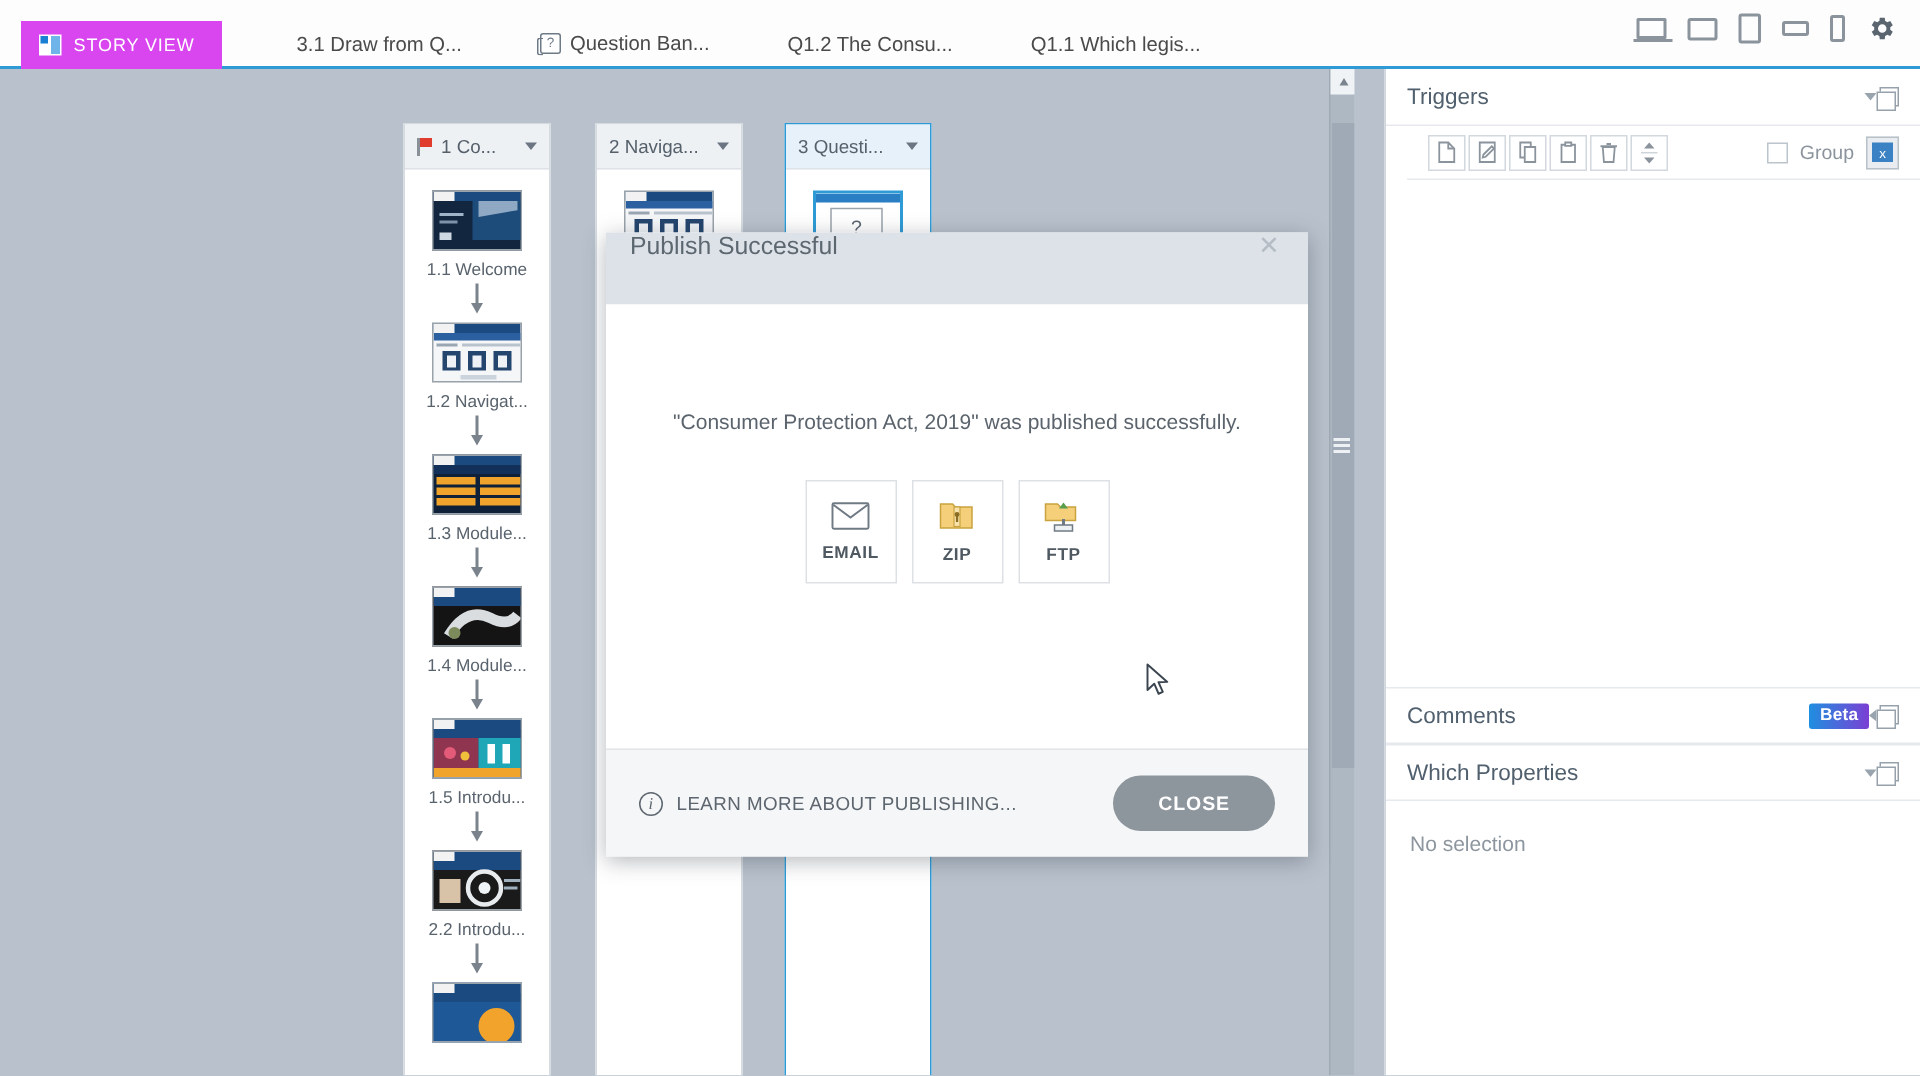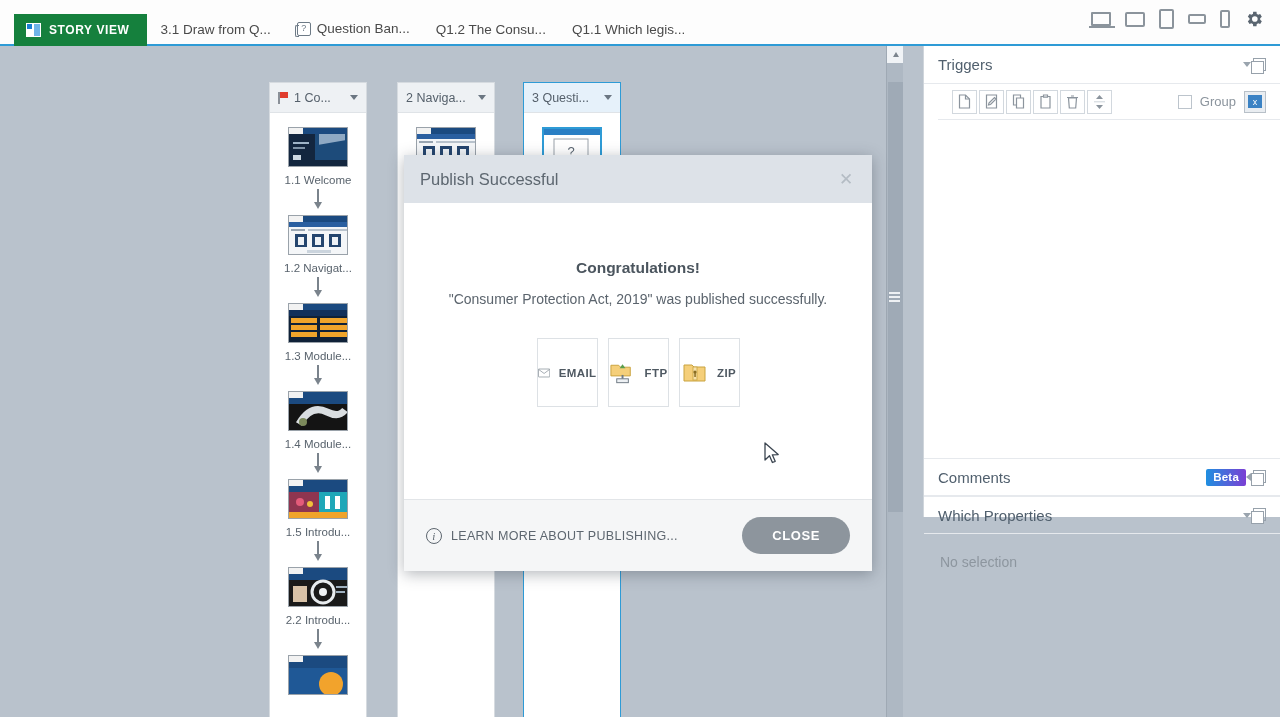--- a/index.html
+++ b/index.html
@@ -13,42 +13,43 @@
 
   
   .topbar {
     position: absolute; top: 0; left: 0; width: 1280px; height: 46px;
     background: #fdfdfd;
     border-bottom: 2px solid #2e9bd6;
     display: flex; align-items: stretch;
   }
   .story-tab {
     margin: 14px 0 0 14px;
-    background: #15803d;
+    background: #d946ef;
     color: #ffffff;
     display: flex; align-items: center; gap: 8px;
     padding: 0 18px 0 12px;
     height: 32px;
-    font-size: 12px; font-weight: bold; letter-spacing: .6px;
+    font-size: 12px; font-weight: normal; letter-spacing: .6px;
   }
   .story-glyph {
     width: 15px; height: 14px; background: #ffffff;
     display: block; position: relative; flex: none;
   }
   .story-glyph:before {
     content:""; position:absolute; left:1px; top:1px; width:5px; height:5px; background:#1b7fd4;
   }
   .story-glyph:after {
     content:""; position:absolute; left:8px; top:1px; width:6px; height:12px; background:#6fb4e8;
   }
   .doc-tabs { display: flex; align-items: flex-end; padding-bottom: 8px; gap: 0; }
   .doc-tab {
-    font-size: 13.5px; color: #4a4a4a; padding: 0 13px;
+    font-size: 13.5px; color: #4a4a4a; padding: 0 2px;
     display: flex; align-items: center; gap: 6px; white-space: nowrap;
     line-height: 1;
+    margin-left: 48px;
   }
   .qbank-icon {
     width: 14px; height: 14px; border: 1.4px solid #6d7a86; border-radius: 2px;
     position: relative; flex: none; background: #fff;
   }
   .qbank-icon:before {
     content: "?"; position: absolute; left: 0; right: 0; top: -1px;
     font-size: 9px; text-align: center; color: #6d7a86; line-height: 13px;
   }
   .qbank-icon:after {
@@ -131,21 +132,21 @@
     position:absolute; left:1px; top:36px; width:15px; height:430px;
     background: #9faab6;
   }
   .splitter {
     position: absolute; right: 2px; top: 246px; width: 12px; height: 18px;
   }
   .splitter i { display:block; width:11px; height:1.8px; background:#eef1f4; margin-bottom:2.4px; }
 
   
   .rightpanel {
-    position: absolute; top: 46px; left: 923px; width: 357px; height: 471px;
+    position: absolute; top: 46px; left: 923px; width: 357px; height: 671px;
     background: #ffffff; border-left: 1px solid #cfd5db;
   }
   .panel-head {
     height: 38px; display: flex; align-items: center; padding: 0 14px;
     font-size: 15px; color: #51606e;
     border-bottom: 1px solid #e6e9ed;
   }
   .panel-head .ph-right { margin-left: auto; display:flex; align-items:center; gap:0; }
   .tri-caret { width:0;height:0;border-left:4.5px solid transparent;border-right:4.5px solid transparent;border-top:5px solid #9aa4ae; }
   .tri-caret.left { border:none; width:0;height:0;border-top:4.5px solid transparent;border-bottom:4.5px solid transparent;border-right:5px solid #9aa4ae; }
@@ -180,41 +181,41 @@
   .trig-body { height: 338px; background:#fff; }
   .sect-div { border-top: 1px solid #e6e9ed; }
   .noselect { font-size: 14px; color: #8d969f; padding: 20px 16px; }
   .modal {
     position: absolute; left: 404px; top: 155px; width: 468px; height: 416px;
     background: #ffffff;
     box-shadow: 0 3px 14px rgba(40,50,60,.35);
     display: flex; flex-direction: column;
   }
   .modal-head {
-    height: 48px; background: #dde2e8; display: flex; align-items: center;
+    height: 48px; background: #dde2e8; display: flex; align-items: flex-start;
     padding: 0 16px;
   }
   .modal-title { font-size: 16.5px; color: #5d6770; }
   .modal-x {
     margin-left: auto; font-size: 17px; color: #b4bcc4; line-height: 1;
     width: 20px; text-align: center;
   }
   .modal-body { flex: 1; padding: 56px 0 0; text-align: center; background:#fff; }
   .congrats { font-size: 15.5px; font-weight: bold; color: #4b555e; }
   .pubmsg { font-size: 14px; color: #5b646d; margin-top: 14px; }
   .view-project {
     display:inline-block; margin-top: 45px;
     background: #1a80d6; color:#fff; border-radius: 20px;
     padding: 12px 40px; font-size: 13.5px; font-weight: bold; letter-spacing: .7px;
     border: none;
   }
   .optrow { display:flex; justify-content:center; gap: 10px; margin-top: 31px; }
   .opt {
     width: 61px; height: 69px; border: 1px solid #dde1e5; background:#fff;
-    display:flex; flex-direction:row; align-items:center; justify-content:center; gap: 9px;
+    display:flex; flex-direction:column; align-items:center; justify-content:center; gap: 9px;
   }
   .opt.active { background:#e3f0fa; border-color:#8cc3e8; }
   .opt-label { font-size: 11.5px; color: #4f5962; font-weight: bold; letter-spacing:.4px; }
   .modal-foot {
     height: 72px; background: #f5f6f7; border-top: 1px solid #e2e5e8;
     display:flex; align-items:center; padding: 0 22px;
   }
   .learn { display:flex; align-items:center; gap:9px; font-size: 12.5px; color:#5d666f; letter-spacing:.3px; }
   .info-i {
     width: 16px; height: 16px; border-radius: 50%; border: 1.4px solid #5d666f;
@@ -515,54 +516,53 @@
     <div class="noselect">No selection</div>
   </div>
 
   <div class="modal">
     <div class="modal-head">
       <span class="modal-title">Publish Successful</span>
       <span class="modal-x">✕</span>
     </div>
 
     <div class="modal-body">
-      <div class="congrats">Congratulations!</div>
       <div class="pubmsg">"Consumer Protection Act, 2019" was published successfully.</div>
 
 
       <div class="optrow">
 
         <div class="opt">
           <svg width="26" height="20" viewBox="0 0 26 20" fill="none" stroke="#6f7a84" stroke-width="1.3">
             <rect x="1" y="1.5" width="24" height="17" rx="1"></rect>
             <path d="M1.5 2.5 13 11 24.5 2.5"></path>
           </svg>
           <span class="opt-label">EMAIL</span>
+        </div>
+
+        <div class="opt">
+          <svg width="26" height="22" viewBox="0 0 26 22">
+            <path d="M2 3h8l2 2h11v14H2z" fill="#f5cf7a" stroke="#c9a33f" stroke-width="1"></path>
+            <rect x="11" y="5" width="4" height="13" fill="#f7e2ac" stroke="#c9a33f" stroke-width=".8"></rect>
+            <circle cx="13" cy="10" r="1.6" fill="#8a6d22"></circle>
+            <rect x="12.3" y="11" width="1.5" height="4" fill="#8a6d22"></rect>
+          </svg>
+          <span class="opt-label">ZIP</span>
         </div>
 
         <div class="opt">
           <svg width="28" height="22" viewBox="0 0 28 22">
             <path d="M2 3h8l2 2h10v9H2z" fill="#f5cf7a" stroke="#c9a33f" stroke-width="1"></path>
             <path d="M14 2 17 6h-6z" fill="#5a9e4e"></path>
             <rect x="13" y="13" width="2" height="4" fill="#6f7a84"></rect>
             <rect x="8" y="17" width="12" height="4" fill="#eef1f4" stroke="#6f7a84" stroke-width="1"></rect>
           </svg>
           <span class="opt-label">FTP</span>
         </div>
 
-        <div class="opt">
-          <svg width="26" height="22" viewBox="0 0 26 22">
-            <path d="M2 3h8l2 2h11v14H2z" fill="#f5cf7a" stroke="#c9a33f" stroke-width="1"></path>
-            <rect x="11" y="5" width="4" height="13" fill="#f7e2ac" stroke="#c9a33f" stroke-width=".8"></rect>
-            <circle cx="13" cy="10" r="1.6" fill="#8a6d22"></circle>
-            <rect x="12.3" y="11" width="1.5" height="4" fill="#8a6d22"></rect>
-          </svg>
-          <span class="opt-label">ZIP</span>
-        </div>
-
 
       </div>
     </div>
 
     <div class="modal-foot">
       <span class="learn">
         <span class="info-i">i</span>
         <span>LEARN MORE ABOUT PUBLISHING...</span>
       </span>
       <button class="close-btn">CLOSE</button>

